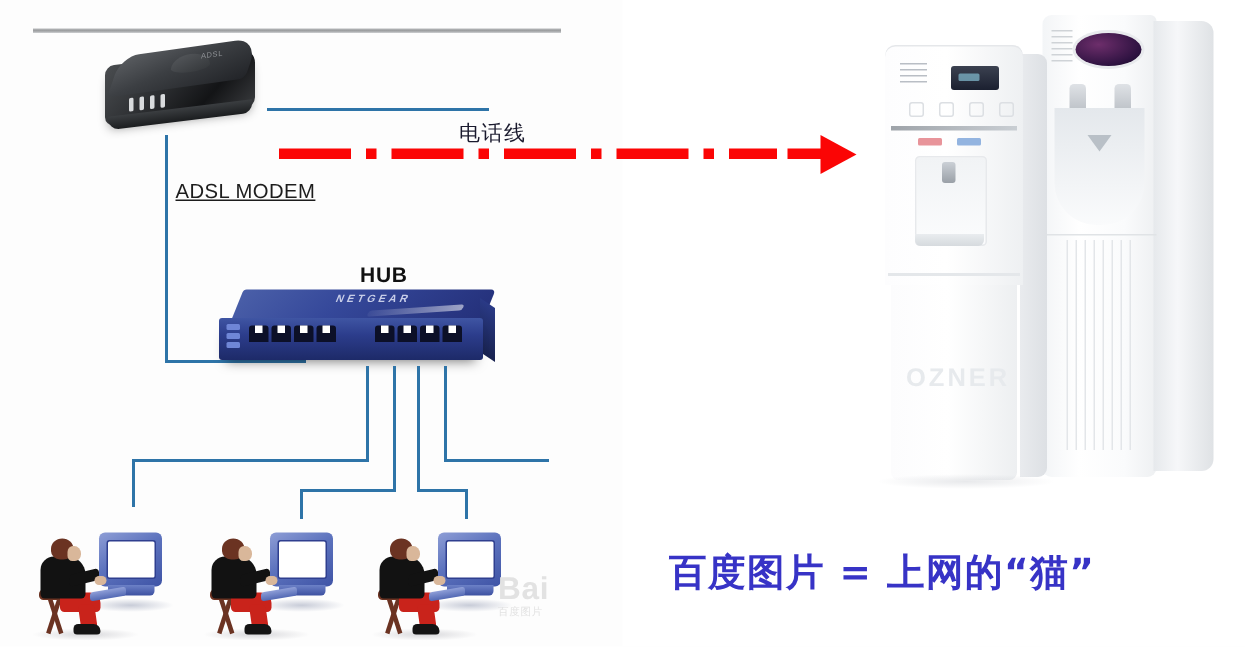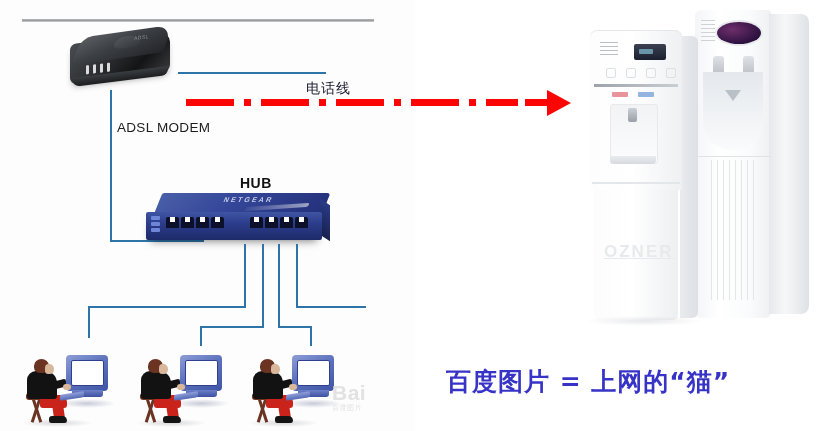--- a/index.html
+++ b/index.html
@@ -46,21 +46,21 @@
     transform:skewY(-8deg);letter-spacing:.4px;
   }
   .modem .leds{position:absolute;left:16px;top:36px;display:flex;gap:4px;transform:skewY(-7deg);}
   .modem .leds i{display:block;width:3px;height:9px;background:#d9dbdd;border-radius:1px;}
   .modem .edge{
     position:absolute;left:2px;top:44px;width:96px;height:9px;
     background:linear-gradient(to bottom,#3b3e41,#1b1d1f);
     border-radius:0 0 6px 8px;transform:skewY(-7deg);
   }
 
-  .modem-label{left:117px;top:120px;font-size:13.5px;color:#1d1d1d;letter-spacing:.3px;}
+  .modem-label{left:117px;top:120px;font-size:13.5px;color:#1d1d1d;letter-spacing:.3px;text-decoration:underline;}
 
   
   .hub-label{left:240px;top:175px;font-size:14px;font-weight:bold;color:#111;letter-spacing:.5px;}
   .hub{left:146px;top:193px;width:183px;height:58px;}
   .hub .top{
     position:absolute;left:12px;top:0;width:168px;height:22px;
     background:linear-gradient(125deg,#4a5fa8 0%,#35489a 40%,#24307a 100%);
     transform:skewX(-22deg);border-radius:2px 3px 0 0;
   }
   .hub .front{
@@ -276,21 +276,21 @@
     position:absolute;left:38px;top:78px;width:9px;height:14px;
     background:linear-gradient(to bottom,#cbd0d6,#9aa0a7);border-radius:2px;
   }
   .disp1 .tray{
     position:absolute;left:20px;top:126px;width:46px;height:8px;
     background:linear-gradient(to bottom,#e9ecef,#d6dade);border-radius:0 0 4px 4px;
   }
   .disp1 .seam2{position:absolute;left:2px;top:152px;width:88px;height:2px;background:#e4e7ea;}
   .disp1 .ozner{
     position:absolute;left:14px;top:212px;font-size:17px;font-weight:bold;
-    color:#e7eaed;letter-spacing:2px;text-decoration:underline;
+    color:#e7eaed;letter-spacing:2px;
   }
   .disp1 .shadow{
     position:absolute;left:-6px;top:286px;width:120px;height:10px;
     background:radial-gradient(ellipse at center,rgba(150,155,165,.22),rgba(255,255,255,0) 70%);
   }
 
   
   .tagline{
     left:446px;top:365px;font-size:25px;font-weight:bold;
     color:#3733c6;letter-spacing:1px;white-space:nowrap;

